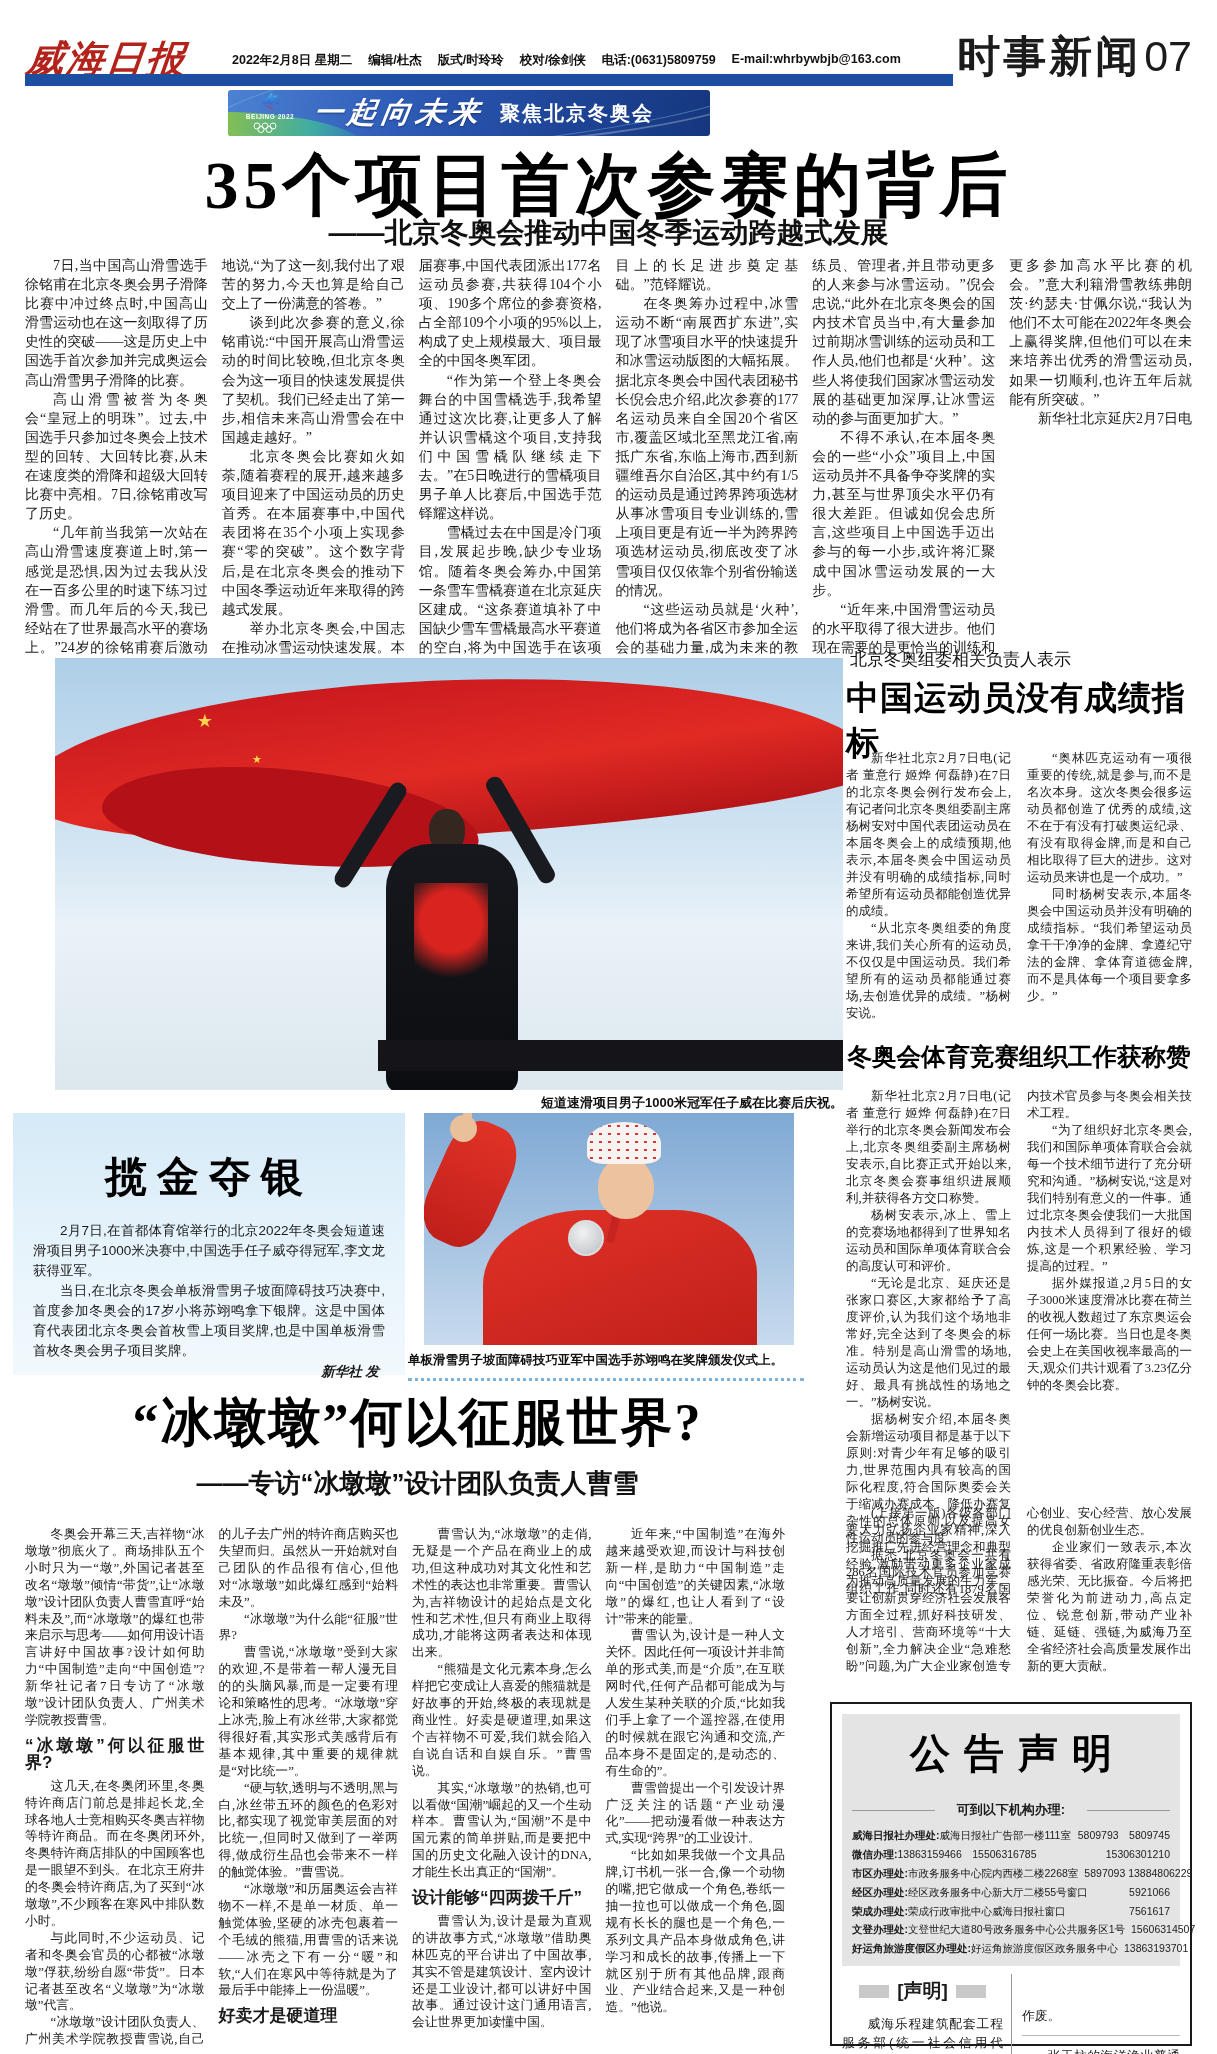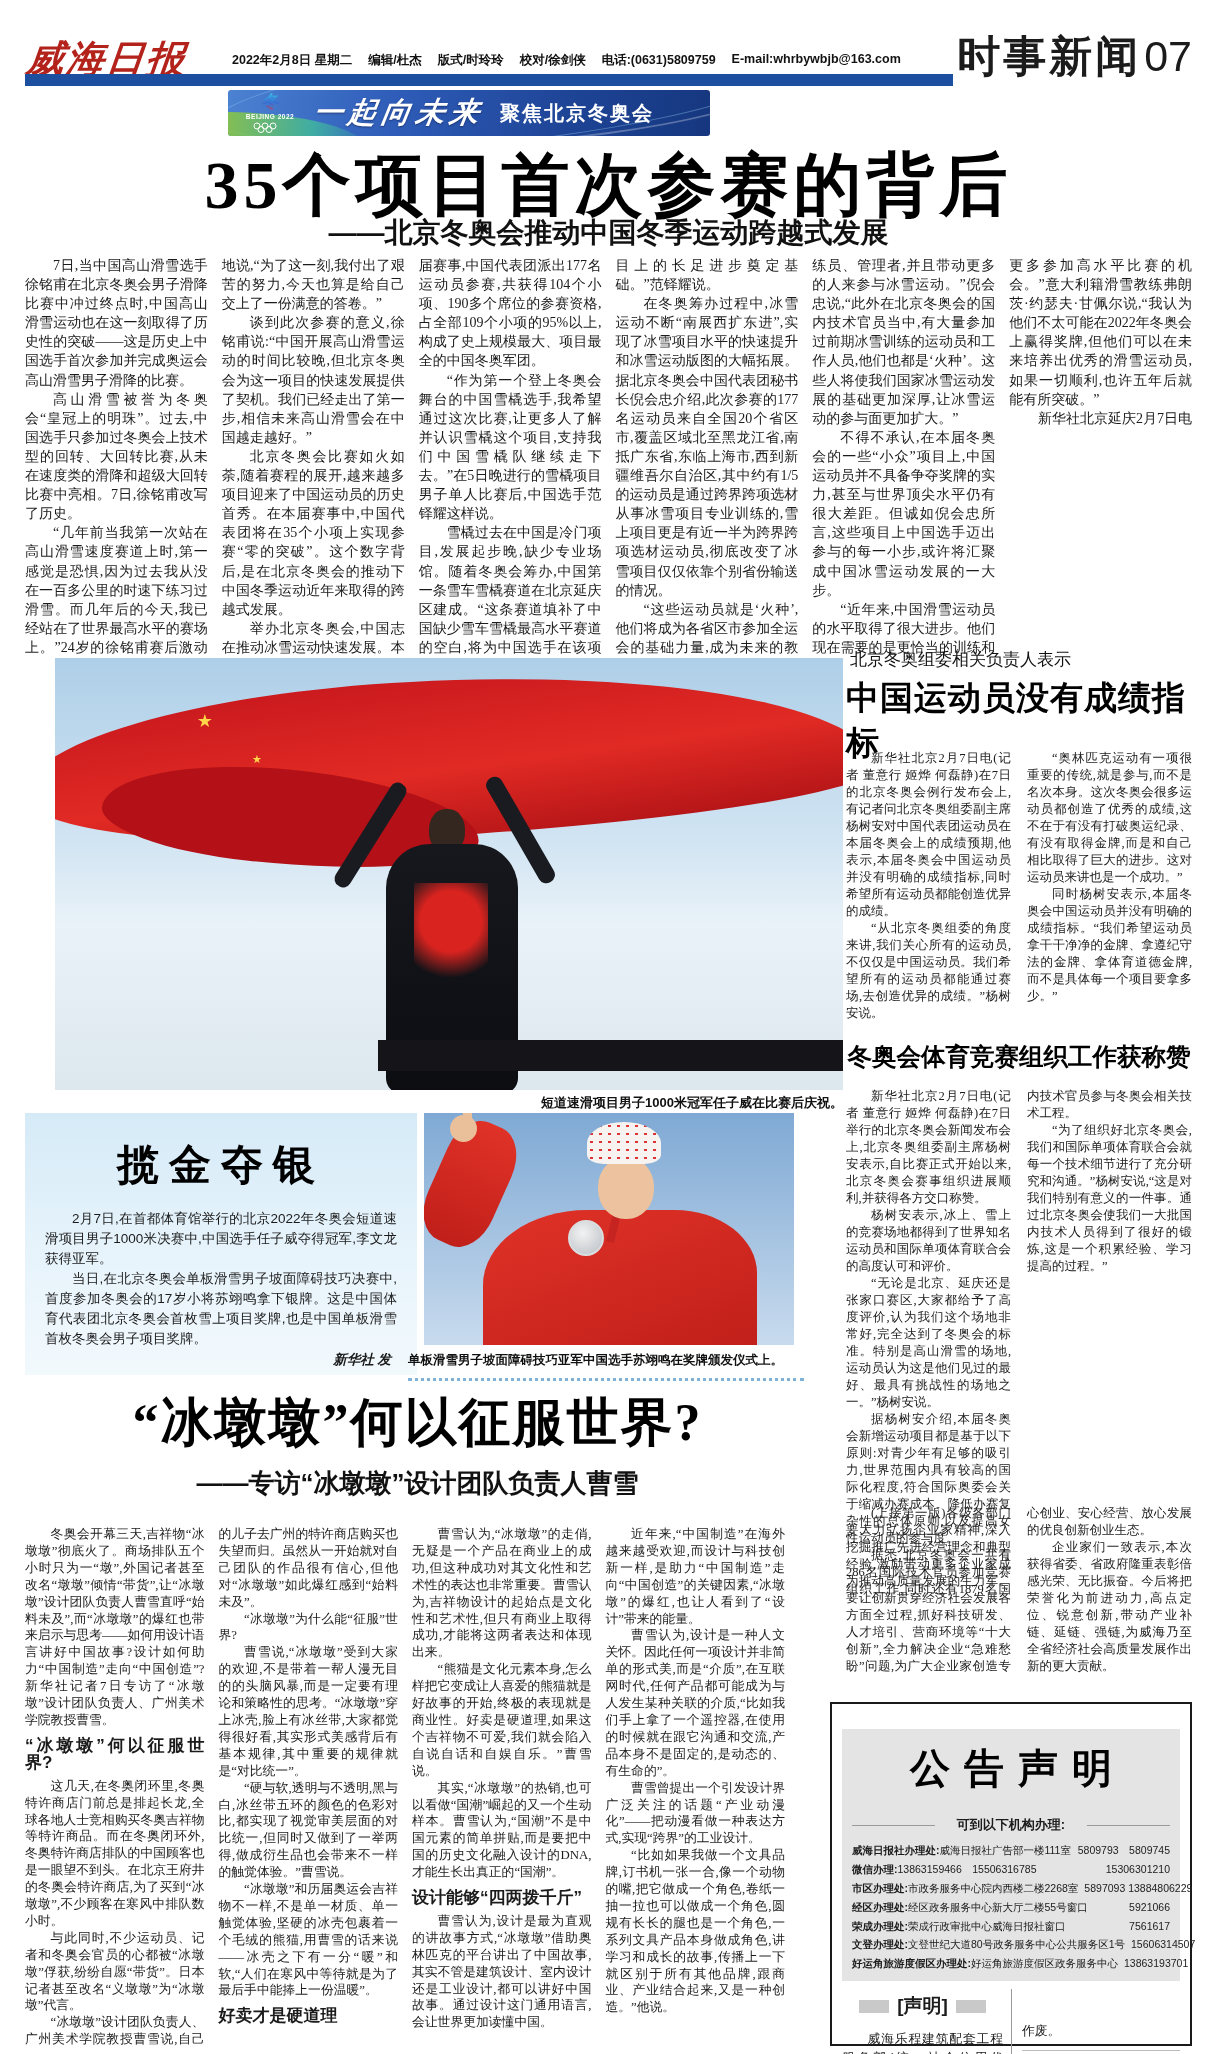--- a/index.html
+++ b/index.html
@@ -82,23 +82,23 @@
   .p2-medal{position:absolute;left:39%;top:46%;width:32px;height:32px;border-radius:50%;
           background:radial-gradient(circle at 40% 35%,#f2f2f2,#b9bec4);border:2px solid #dadde0;}
   .p2-ribbon{position:absolute;left:51%;top:31%;width:8px;height:58px;background:#c62420;transform:rotate(14deg);}
 
   .caption{font-size:13px;font-weight:700;color:#111;}
   .caption1{left:400px;top:1094px;width:443px;text-align:right;}
   .caption2{left:408px;top:1352px;width:396px;font-size:12.5px;
           border-bottom:3px dotted #7fb2d9;padding-bottom:9px;}
 
   
-  .goldbox{left:25px;top:1113px;width:392px;height:262px;
+  .goldbox{left:13px;top:1113px;width:392px;height:262px;
           background:linear-gradient(180deg,#d5eaf7 0%,#e6f3fb 50%,#f2f9fd 100%);
-          box-sizing:border-box;padding:24px 20px 0;}
+          box-sizing:border-box;padding:36px 20px 0;}
   .goldbox-title{text-align:center;font-size:42px;font-weight:900;letter-spacing:10px;
           font-family:"Liberation Serif","DejaVu Serif",serif;color:#000;margin-bottom:16px;}
   .goldbox .cols-plain p{margin:0;text-indent:2em;text-align:justify;font-size:13.5px;line-height:20px;}
   .goldbox .credit{text-align:right;font-size:13.5px;font-weight:700;padding-right:6px;margin-top:2px;font-style:italic;}
 
   
   .kicker{left:850px;top:648px;width:342px;font-size:17px;font-weight:500;color:#111;}
   .a2-title{left:846px;top:676px;width:346px;font-size:33px;font-weight:900;letter-spacing:1px;
           font-family:"Liberation Serif","DejaVu Serif",serif;color:#000;}
   .a2-body{left:846px;top:750px;width:346px;height:278px;column-count:2;column-gap:16px;
@@ -116,21 +116,21 @@
   
   .a4-title{left:25px;top:1388px;width:785px;text-align:center;font-size:52px;font-weight:900;
           letter-spacing:2px;font-family:"Liberation Serif","DejaVu Serif",serif;color:#000;}
   .a4-sub{left:25px;top:1466px;width:785px;text-align:center;font-size:26px;font-weight:700;color:#111;}
   .a4-body{left:25px;top:1526px;width:760px;height:524px;column-count:4;column-gap:14px;
           column-fill:auto;overflow:hidden;font-family:"Liberation Serif","DejaVu Serif",serif;
           font-size:12.8px;line-height:16.9px;}
 
   
   .notice{left:830px;top:1702px;width:362px;height:344px;border:2px solid #1a1a1a;
-          box-sizing:border-box;padding:25px 10px 0;}
+          box-sizing:border-box;padding:10px 10px 0;}
   .notice-panel{background:#e4e4e4;padding:12px 10px 8px;}
   .notice-title{text-align:center;font-size:40px;font-weight:900;letter-spacing:14px;
           font-family:"Liberation Serif","DejaVu Serif",serif;color:#000;text-indent:14px;}
   .notice-subline{display:flex;align-items:center;gap:22px;margin:20px 0 7px;}
   .notice-subline .hr{flex:1;height:1px;background:#9a9a9a;}
   .notice-sub{font-size:13px;font-weight:700;}
   .notice-rows div{display:flex;justify-content:space-between;align-items:baseline;
           font-size:10.5px;line-height:1.8;white-space:nowrap;}
   .notice-rows .row-l b{font-weight:700;}
   .notice-rows .row-r{font-weight:400;color:#222;margin-left:6px;}
@@ -246,20 +246,21 @@
     </div>
 
   <div class="abs a3-title">冬奥会体育竞赛组织工作获称赞</div>
   <div class="abs a3-body cols">
       <p>新华社北京2月7日电(记者 董意行 姬烨 何磊静)在7日举行的北京冬奥会新闻发布会上,北京冬奥组委副主席杨树安表示,自比赛正式开始以来,北京冬奥会赛事组织进展顺利,并获得各方交口称赞。</p>
       <p>杨树安表示,冰上、雪上的竞赛场地都得到了世界知名运动员和国际单项体育联合会的高度认可和评价。</p>
       <p>“无论是北京、延庆还是张家口赛区,大家都给予了高度评价,认为我们这个场地非常好,完全达到了冬奥会的标准。特别是高山滑雪的场地,运动员认为这是他们见过的最好、最具有挑战性的场地之一。”杨树安说。</p>
       <p>据杨树安介绍,本届冬奥会新增运动项目都是基于以下原则:对青少年有足够的吸引力,世界范围内具有较高的国际化程度,符合国际奥委会关于缩减办赛成本、降低办赛复杂性的总体原则,以及提高女性运动员的参与度。</p>
       <p>据悉,北京冬奥会一共有286名国际技术官员参加竞赛组织工作,同时还有1879名国内技术官员参与冬奥会相关技术工程。</p>
       <p>“为了组织好北京冬奥会,我们和国际单项体育联合会就每一个技术细节进行了充分研究和沟通。”杨树安说,“这是对我们特别有意义的一件事。通过北京冬奥会使我们一大批国内技术人员得到了很好的锻炼,这是一个积累经验、学习提高的过程。”</p>
+      <p>据外媒报道,2月5日的女子3000米速度滑冰比赛在荷兰的收视人数超过了东京奥运会任何一场比赛。当日也是冬奥会史上在美国收视率最高的一天,观众们共计观看了3.23亿分钟的冬奥会比赛。</p>
     </div>
 
   <div class="abs jump-body cols">
       <p>(上接第一版)各级各部门要大力弘扬企业家精神,深入挖掘推广先进经营理念和典型经验,激励带动更多企业家成为推动高质量发展的生力军。要让创新贯穿经济社会发展各方面全过程,抓好科技研发、人才培引、营商环境等“十大创新”,全力解决企业“急难愁盼”问题,为广大企业家创造专心创业、安心经营、放心发展的优良创新创业生态。</p>
       <p>企业家们一致表示,本次获得省委、省政府隆重表彰倍感光荣、无比振奋。今后将把荣誉化为前进动力,高点定位、锐意创新,带动产业补链、延链、强链,为威海乃至全省经济社会高质量发展作出新的更大贡献。</p>
     </div>
 
   <div class="abs a4-title">“冰墩墩”何以征服世界?</div>
   <div class="abs a4-sub">——专访“冰墩墩”设计团队负责人曹雪</div>
   <div class="abs a4-body cols">

